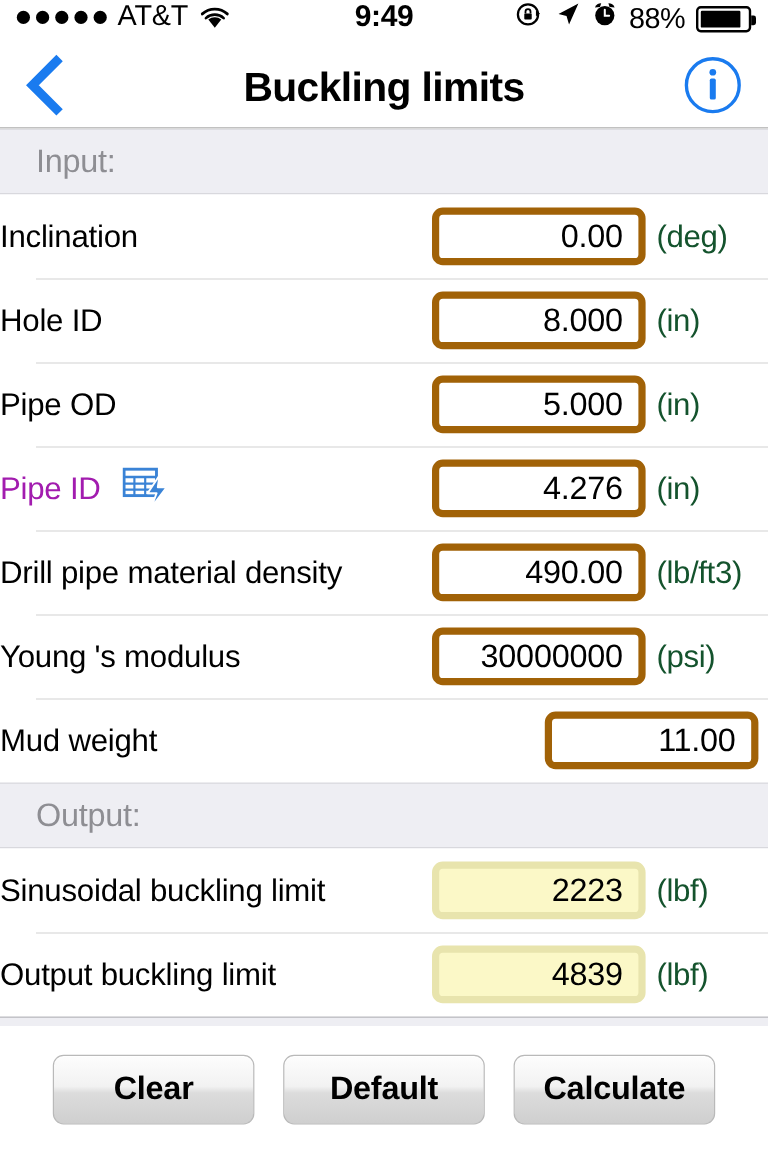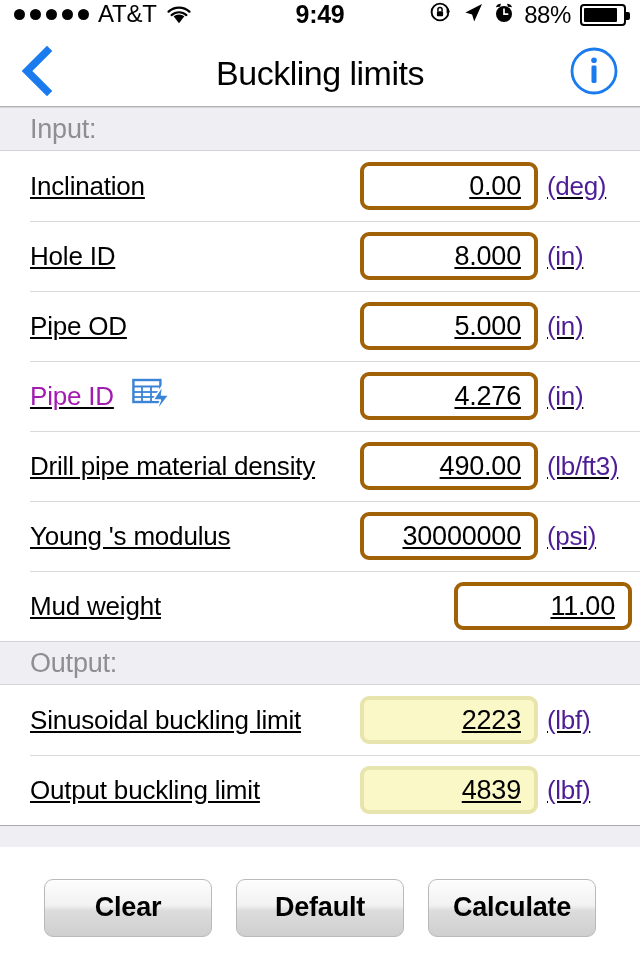--- a/index.html
+++ b/index.html
@@ -98,21 +98,21 @@
     display: flex;
     align-items: center;
     position: relative;
     padding: 0 20px;
   }
   .nav-title {
     position: absolute;
     left: 0; right: 0;
     text-align: center;
     font-size: 34px;
-    font-weight: normal;
+    font-weight: bold;
     color: #000000;
     letter-spacing: -0.5px;
     pointer-events: none;
   }
   .back-btn {
     width: 54px; height: 54px;
     display: flex; align-items: center; justify-content: flex-start;
     cursor: pointer;
     position: relative; z-index: 2;
   }
@@ -128,38 +128,36 @@
   .content {
     flex: 1 1 auto;
     background: #ffffff;
     overflow: hidden;
   }
 
   .section-header {
     background: #eeeef3;
     border-top: 1px solid #d3d3d8;
     border-bottom: 1px solid #d3d3d8;
-    height: 44px;
+    height: 55px;
     display: flex;
     align-items: center;
     padding-left: 30px;
     color: #8e8e93;
     font-size: 27px;
     letter-spacing: -0.2px;
   }
 
   .row {
     height: 70px;
     display: flex;
     align-items: center;
-    padding-left: 30px;
     padding-right: 8px;
     background: #ffffff;
     position: relative;
-    text-decoration: underline;
   }
   .row + .row::before {
     content: "";
     position: absolute;
     left: 30px; right: 0; top: 0;
     height: 1px;
     background: #d9d9d9;
   }
   .row-label {
     font-size: 26px;
@@ -173,41 +171,41 @@
     margin-left: 18px;
     display: block;
     width: 42px; height: 36px;
     cursor: pointer;
   }
 
   .field {
     margin-left: auto;
     width: 178px;
     height: 48px;
-    border: 4px solid #a16207;
+    border: 6px solid #a16207;
     border-radius: 9px;
     background: #ffffff;
     display: flex;
     align-items: center;
     justify-content: flex-end;
     padding-right: 13px;
     font-size: 27px;
     color: #000000;
     letter-spacing: -0.2px;
     cursor: text;
   }
   .field.output {
     background: #fbf8c7;
     border-color: #e8e4ad;
   }
   .unit {
     width: 94px;
     padding-left: 9px;
     font-size: 26px;
-    color: #4c1d95;
+    color: #14532d;
     letter-spacing: -0.3px;
     white-space: nowrap;
   }
 
   .footer-strip {
     background: #eeeef3;
     border-top: 1px solid #a9a9ae;
     height: 22px;
   }
 

